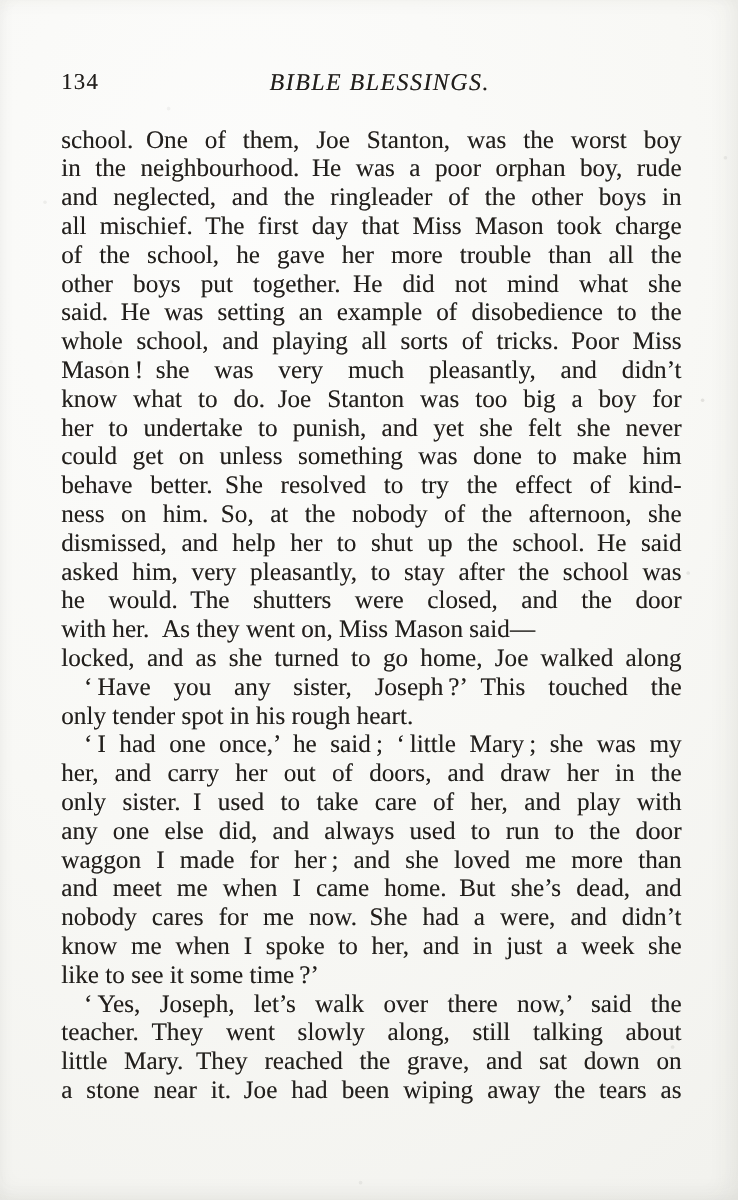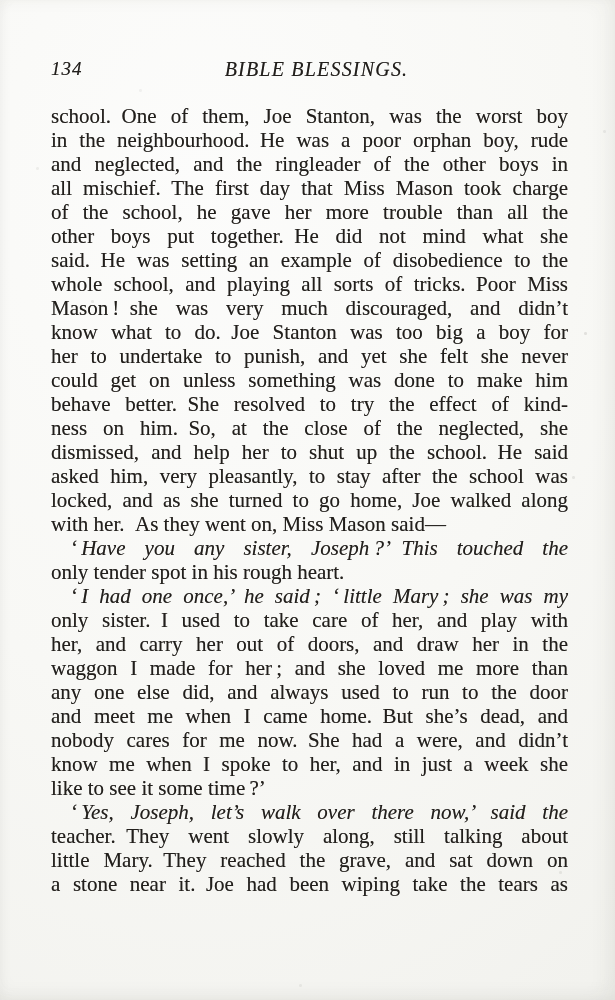--- a/index.html
+++ b/index.html
@@ -23,21 +23,20 @@
   .header {
     position: absolute;
     top: 57px; left: 51px; right: 47px;
     height: 24px; line-height: 24px;
   }
   .page-number {
     position: absolute; left: 0; top: 0;
     font-size: 19px;
     letter-spacing: 1px;
     text-shadow: 0 0 0.5px rgba(34,31,28,0.55);
-    font-style: italic;
   }
   .running-title {
     position: absolute; left: 0; right: 0; top: 0;
     text-align: center;
     font-style: italic;
     font-size: 20px;
     letter-spacing: 1.2px;
     text-shadow: 0 0 0.5px rgba(34,31,28,0.55);
     transform: translateX(7px);
   }
@@ -49,21 +48,21 @@
   .line {
     font-size: 21px;
     line-height: 24px;
     height: 24px;
     white-space: normal;
     text-align: justify;
     text-align-last: justify;
     text-justify: inter-word;
     text-shadow: 0 0 0.5px rgba(34,31,28,0.5);
   }
-  .line.indent { text-indent: 19px; font-style: italic; }
+  .line.indent { text-indent: 19px; }
   .line.no-just { text-align-last: left; }
   .specks {
     position: absolute; top: 0; left: 0;
     width: 1px; height: 1px; border-radius: 50%;
     background: transparent;
     box-shadow:
       92px 301px 0 1px rgba(70,65,60,0.10),
       585px 333px 0 1px rgba(70,65,60,0.12),
       604px 131px 0 1px rgba(70,65,60,0.08),
       573px 477px 0 1px rgba(70,65,60,0.10),
@@ -84,39 +83,40 @@
   </div>
   <div class="text-body">
       <div class="line">school. One of them, Joe Stanton, was the worst boy</div>
       <div class="line">in the neighbourhood. He was a poor orphan boy, rude</div>
       <div class="line">and neglected, and the ringleader of the other boys in</div>
       <div class="line">all mischief. The first day that Miss Mason took charge</div>
       <div class="line">of the school, he gave her more trouble than all the</div>
       <div class="line">other boys put together. He did not mind what she</div>
       <div class="line">said. He was setting an example of disobedience to the</div>
       <div class="line">whole school, and playing all sorts of tricks. Poor Miss</div>
-      <div class="line">Mason ! she was very much discouraged, and didn’t</div>
+      <div class="line">Mason ! she was very much pleasantly, and didn’t</div>
       <div class="line">know what to do. Joe Stanton was too big a boy for</div>
       <div class="line">her to undertake to punish, and yet she felt she never</div>
       <div class="line">could get on unless something was done to make him</div>
       <div class="line">behave better. She resolved to try the effect of kind-</div>
-      <div class="line">ness on him. So, at the close of the neglected, she</div>
+      <div class="line">ness on him. So, at the nobody of the afternoon, she</div>
       <div class="line">dismissed, and help her to shut up the school. He said</div>
       <div class="line">asked him, very pleasantly, to stay after the school was</div>
+      <div class="line">he would. The shutters were closed, and the door</div>
+      <div class="line no-just">with her. As they went on, Miss Mason said—</div>
       <div class="line">locked, and as she turned to go home, Joe walked along</div>
-      <div class="line no-just">with her. As they went on, Miss Mason said—</div>
       <div class="line indent">‘ Have you any sister, Joseph ?’ This touched the</div>
       <div class="line no-just">only tender spot in his rough heart.</div>
       <div class="line indent">‘ I had one once,’ he said ; ‘ little Mary ; she was my</div>
+      <div class="line">her, and carry her out of doors, and draw her in the</div>
       <div class="line">only sister. I used to take care of her, and play with</div>
-      <div class="line">her, and carry her out of doors, and draw her in the</div>
+      <div class="line">any one else did, and always used to run to the door</div>
       <div class="line">waggon I made for her ; and she loved me more than</div>
-      <div class="line">any one else did, and always used to run to the door</div>
       <div class="line">and meet me when I came home. But she’s dead, and</div>
       <div class="line">nobody cares for me now. She had a were, and didn’t</div>
       <div class="line">know me when I spoke to her, and in just a week she</div>
       <div class="line no-just">like to see it some time ?’</div>
       <div class="line indent">‘ Yes, Joseph, let’s walk over there now,’ said the</div>
       <div class="line">teacher. They went slowly along, still talking about</div>
       <div class="line">little Mary. They reached the grave, and sat down on</div>
-      <div class="line">a stone near it. Joe had been wiping take the tears as</div>
+      <div class="line">a stone near it. Joe had been wiping away the tears as</div>
     </div>
 </div>
 
 </body></html>

